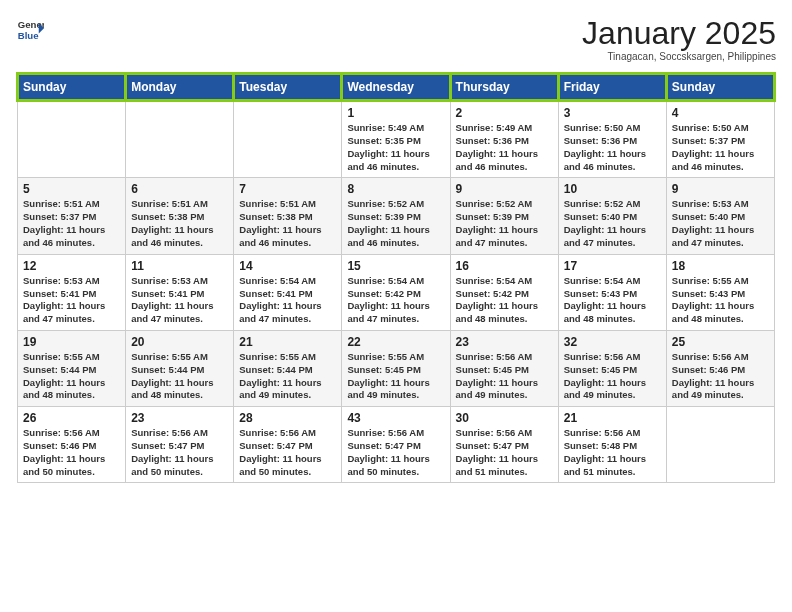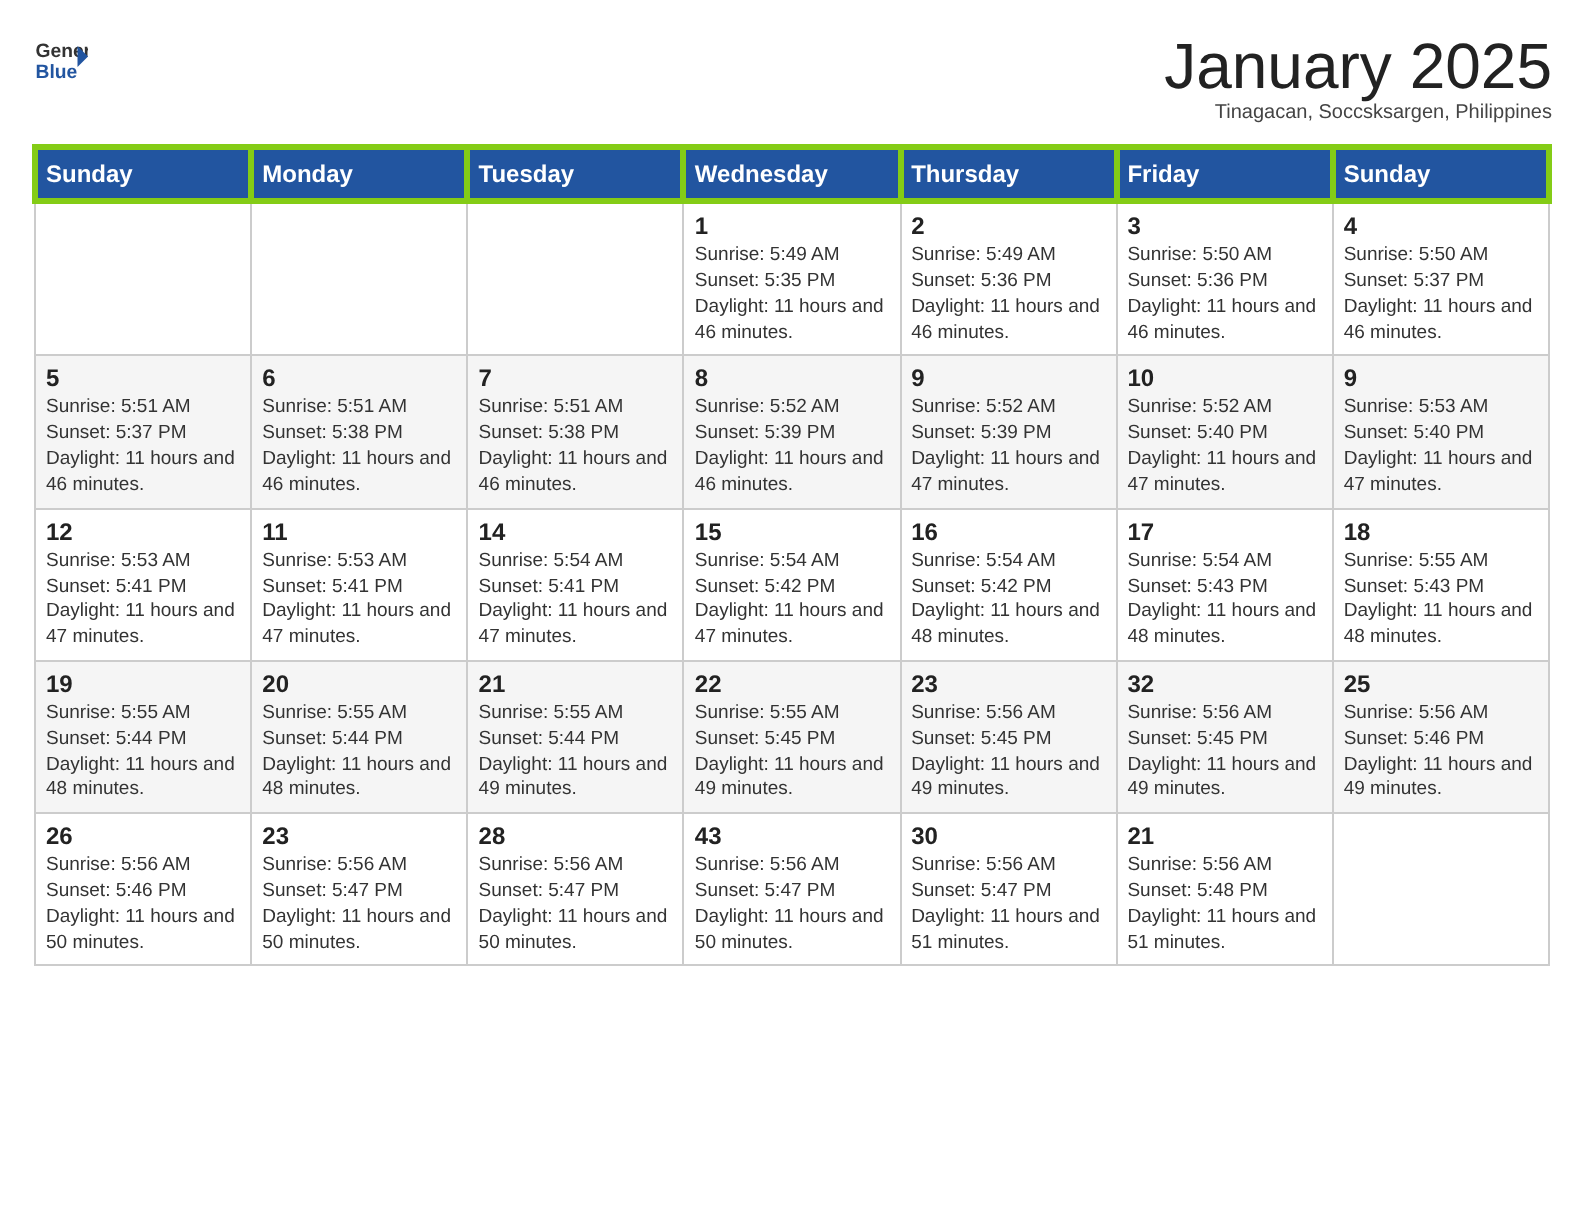--- a/index.html
+++ b/index.html
@@ -66,20 +66,21 @@
     .day-number {
       font-weight: bold;
       font-size: 12px;
       color: #222;
       margin-bottom: 2px;
     }
     .day-info {
       font-size: 9.5px;
       color: #333;
       line-height: 1.35;
+      font-weight: bold;
     }
     .empty-cell {
       background: #fff !important;
     }
   </style>
 </head>
 <body>
 
 <div class="header">
   <div class="logo">

